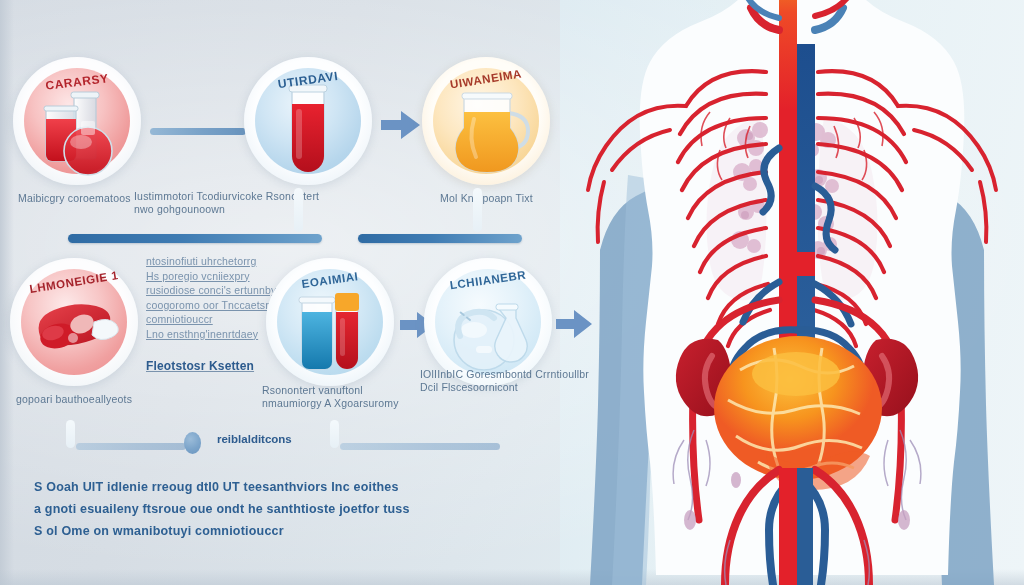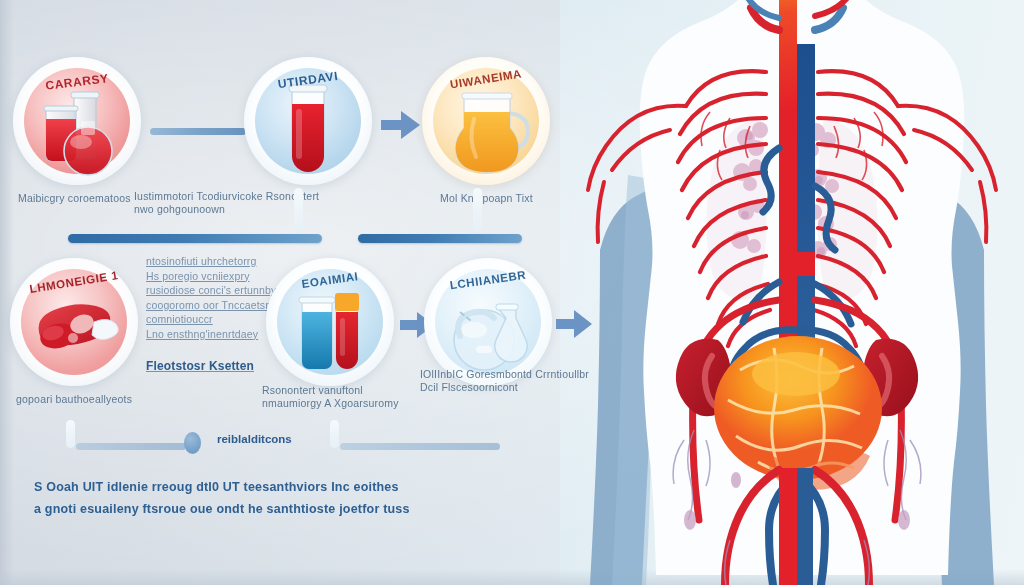--- a/index.html
+++ b/index.html
@@ -283,20 +283,21 @@
 
   <div class="bullet" style="left:184px;top:432px;">
     <div class="dot"></div>
     <div class="bullet-text">reiblalditcons</div>
   </div>
 
 
   <div class="footnote" style="left:10px;top:476px;width:420px;margin-left:24px;">
     <span>S Ooah UIT idlenie rreoug dtI0 UT teesanthviors Inc eoithes</span><br>
     <span>a gnoti esuaileny ftsroue oue ondt he santhtioste joetfor tuss</span><br>
+    <span>S ol Ome on wmanibotuyi comniotiouccr</span>
   </div>
 
   <div id="body-fig">
     <svg width="464" height="585" viewBox="0 0 464 585">
       <defs>
         <linearGradient id="aorta" x1="0" y1="0" x2="0" y2="1">
           <stop offset="0" stop-color="#f07a22"></stop>
             <stop offset="25%" stop-color="#ef4a27"></stop>
           <stop offset="100%" stop-color="#e3212a"></stop>
         </linearGradient>

